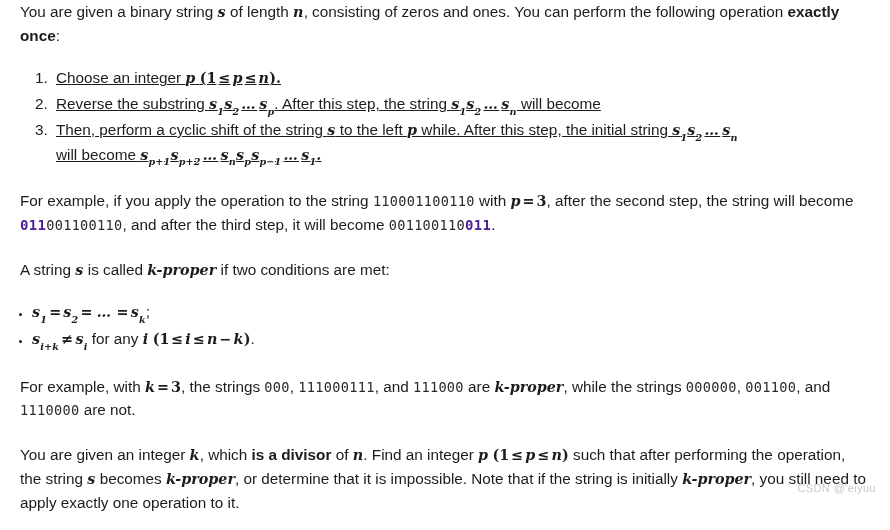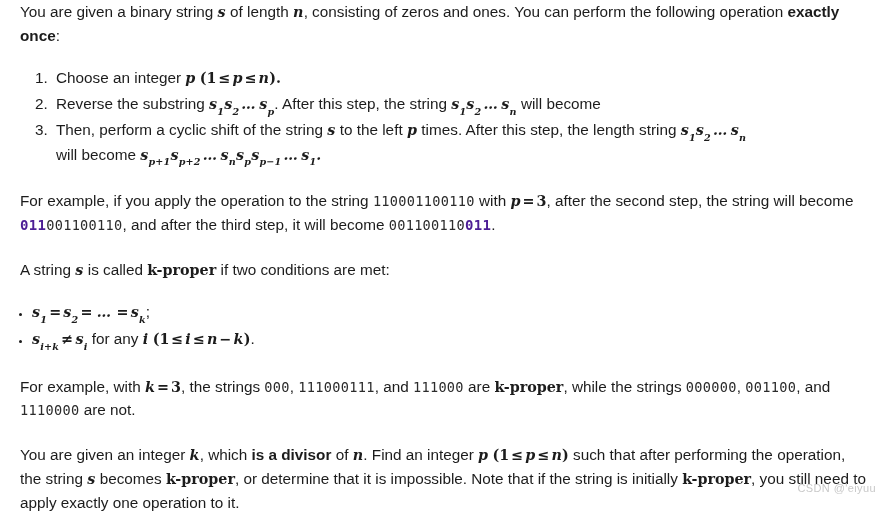--- a/index.html
+++ b/index.html
@@ -33,20 +33,21 @@
   .gap-lg { height: 21px; }
 
   ol.steps {
     margin: 0;
     padding-left: 52px;
     list-style-type: decimal;
   }
   ol.steps > li {
     margin: 0 0 2px 0;
     padding-left: 4px;
+    text-decoration: underline;
   }
   ol.steps > li::marker {
     font-family: "Liberation Sans", sans-serif;
     font-size: 15.3px;
   }
   .cont-line {
     display: block;
     margin-top: 1px;
   }
 
@@ -108,20 +109,21 @@
   }
   .mono-b {
     font-family: "DejaVu Sans Mono", "Liberation Mono", monospace;
     font-size: 14px;
     font-weight: bold;
     letter-spacing: 0.3px;
     color: #4c1d95;
   }
   b, strong { font-weight: 700; }
   .em-italic {
+    font-style: italic;
     font-weight: 700;
     font-family: "DejaVu Serif", "Liberation Serif", serif;
     font-size: 14.3px;
   }
 
   .watermark {
     position: absolute;
     right: 14px;
     bottom: 33px;
     font-family: "Liberation Sans", sans-serif;
@@ -143,21 +145,21 @@
   <div class="gap-md"></div>
 
   <ol class="steps">
     <li>
       <span>Choose an integer </span><span class="m">p</span>&nbsp;<span class="mu">(1</span><span class="op">≤</span><span class="m">p</span><span class="op">≤</span><span class="m">n</span><span class="mu">).</span>
     </li>
     <li>
       <span>Reverse the substring </span><span class="m">s<sub>1</sub>s<sub>2</sub><span class="dots">…</span>s<sub>p</sub></span><span>. After this step, the string </span><span class="m">s<sub>1</sub>s<sub>2</sub><span class="dots">…</span>s<sub>n</sub></span><span> will become</span>
     </li>
     <li>
-      <span>Then, perform a cyclic shift of the string </span><span class="m">s</span><span> to the left </span><span class="m">p</span><span> times. After this step, the length string </span><span class="m">s<sub>1</sub>s<sub>2</sub><span class="dots">…</span>s<sub>n</sub></span>
+      <span>Then, perform a cyclic shift of the string </span><span class="m">s</span><span> to the left </span><span class="m">p</span><span> while. After this step, the initial string </span><span class="m">s<sub>1</sub>s<sub>2</sub><span class="dots">…</span>s<sub>n</sub></span>
       <span class="cont-line"><span>will become </span><span class="m">s<sub>p+1</sub>s<sub>p+2</sub><span class="dots">…</span>s<sub>n</sub>s<sub>p</sub>s<sub>p−1</sub><span class="dots">…</span>s<sub>1</sub>.</span></span>
     </li>
   </ol>
 
   <div class="gap-lg"></div>
 
   <p class="para">
     <span>For example, if you apply the operation to the string </span><code>110001100110</code><span> with </span><span class="m">p</span><span class="op">=</span><span class="mu">3</span><span>, after the second step, the string will become </span><span class="mono-b">011</span><code>001100110</code><span>, and after the third step, it will become </span><code>001100110</code><span class="mono-b">011</span><span>.</span>
   </p>
 

